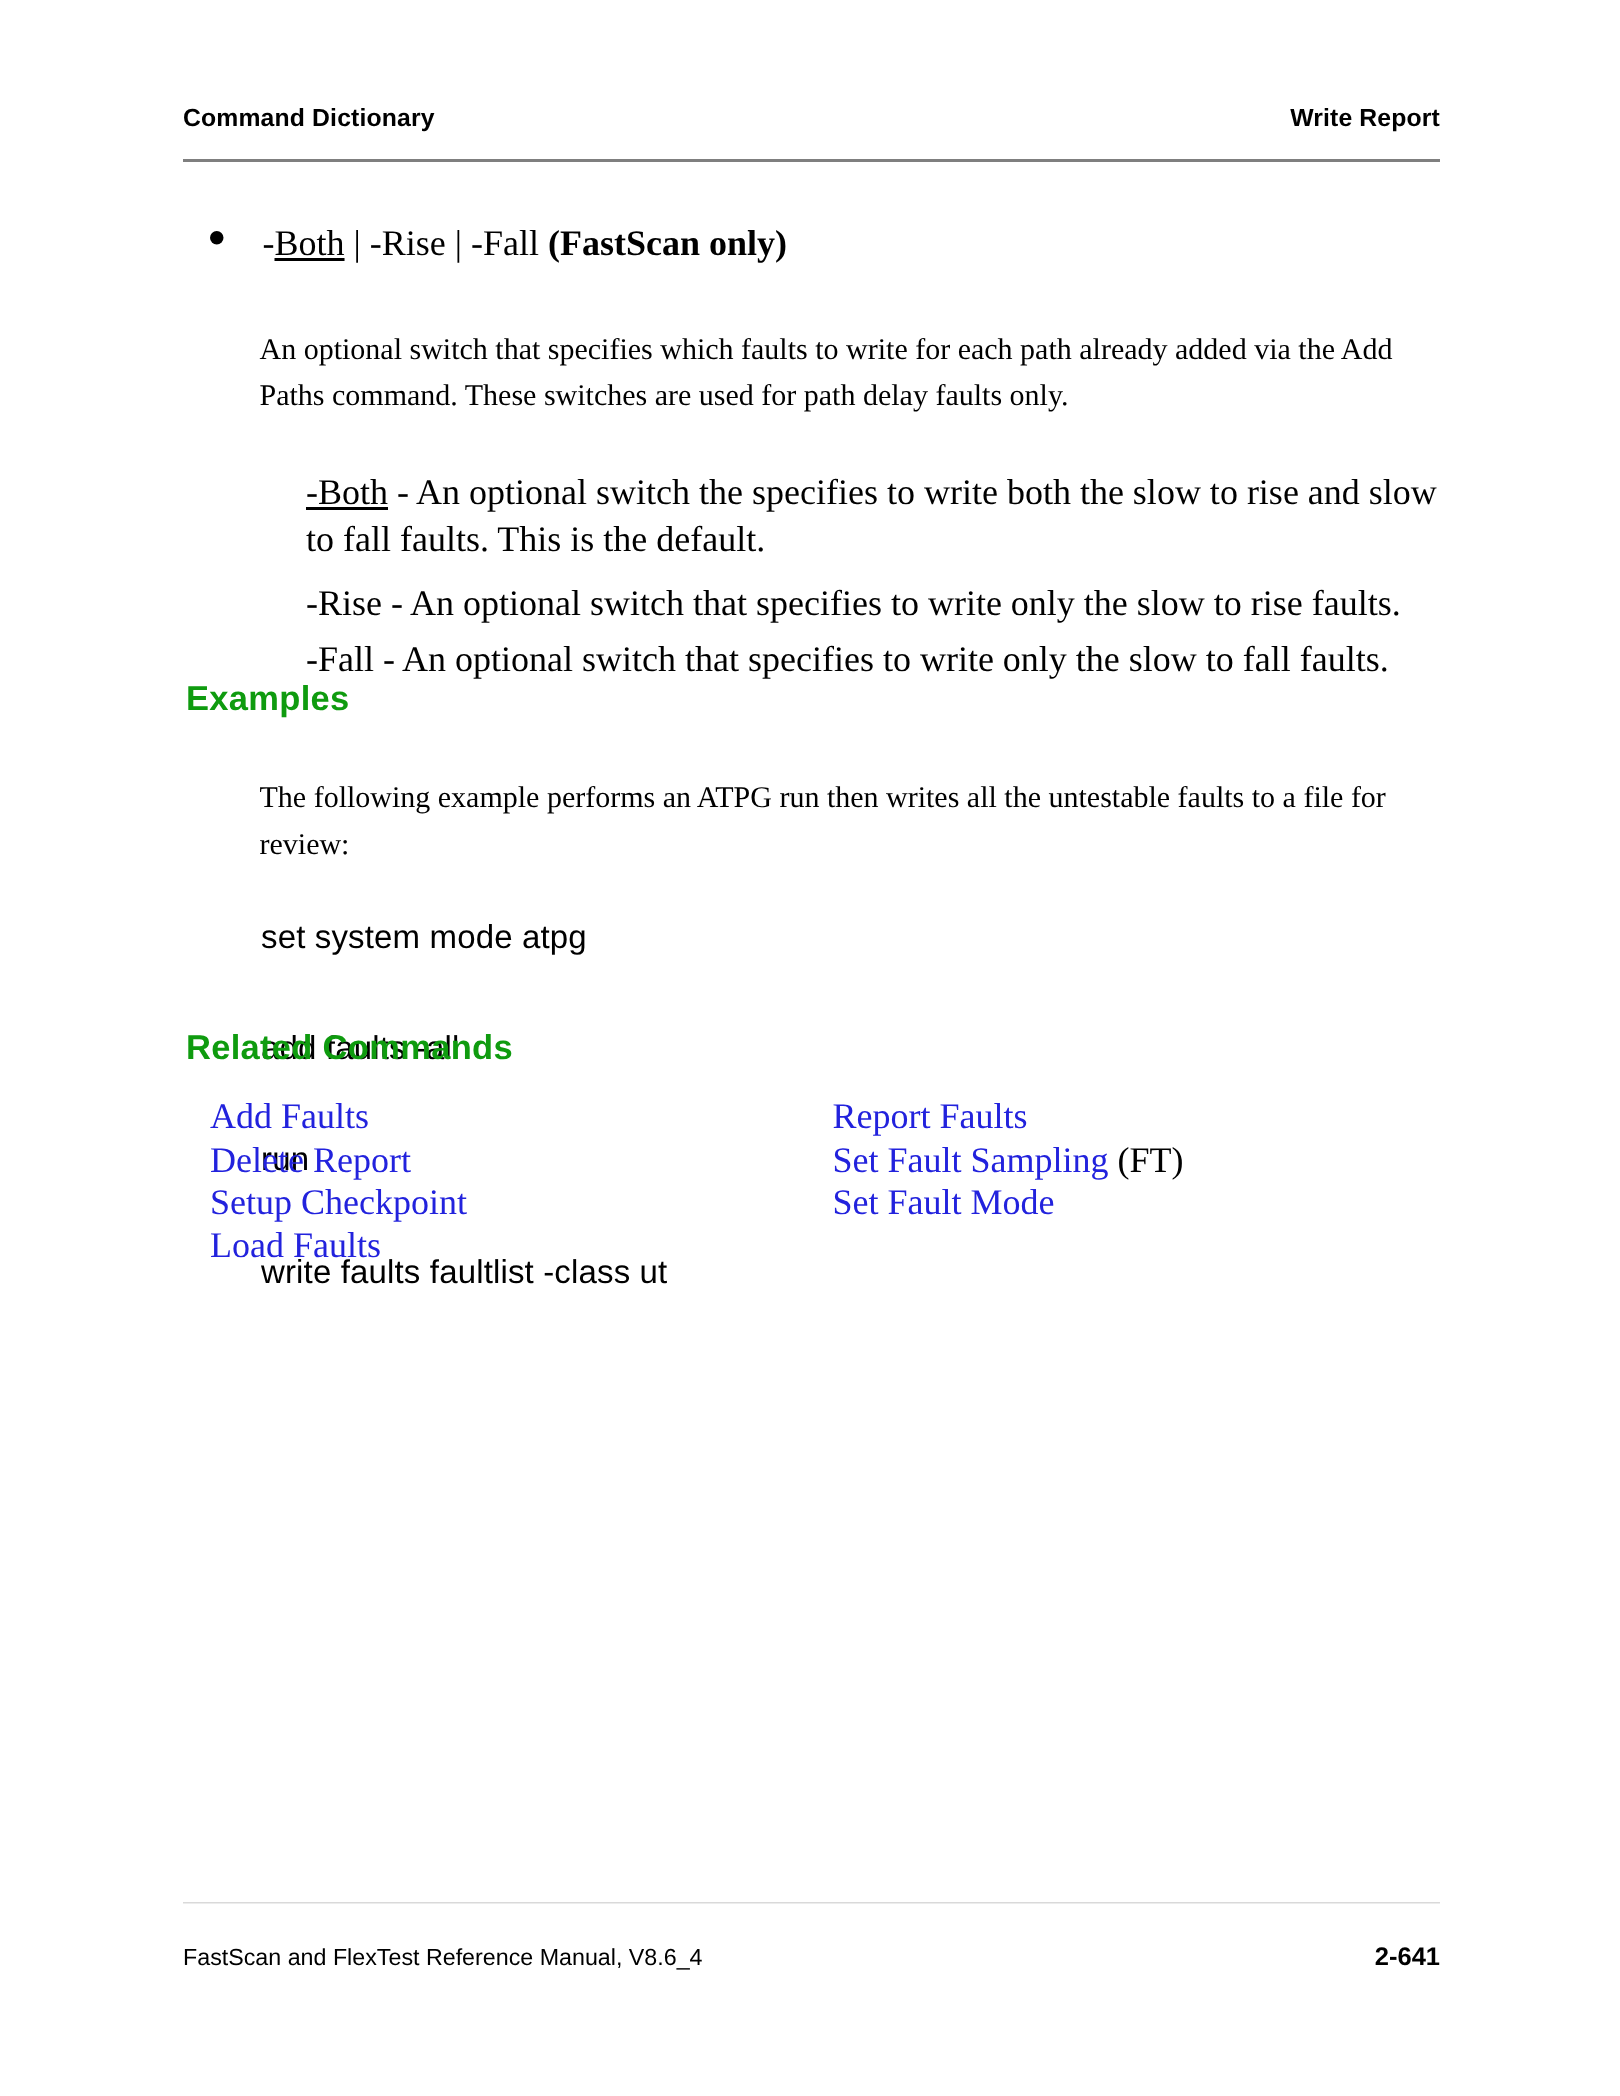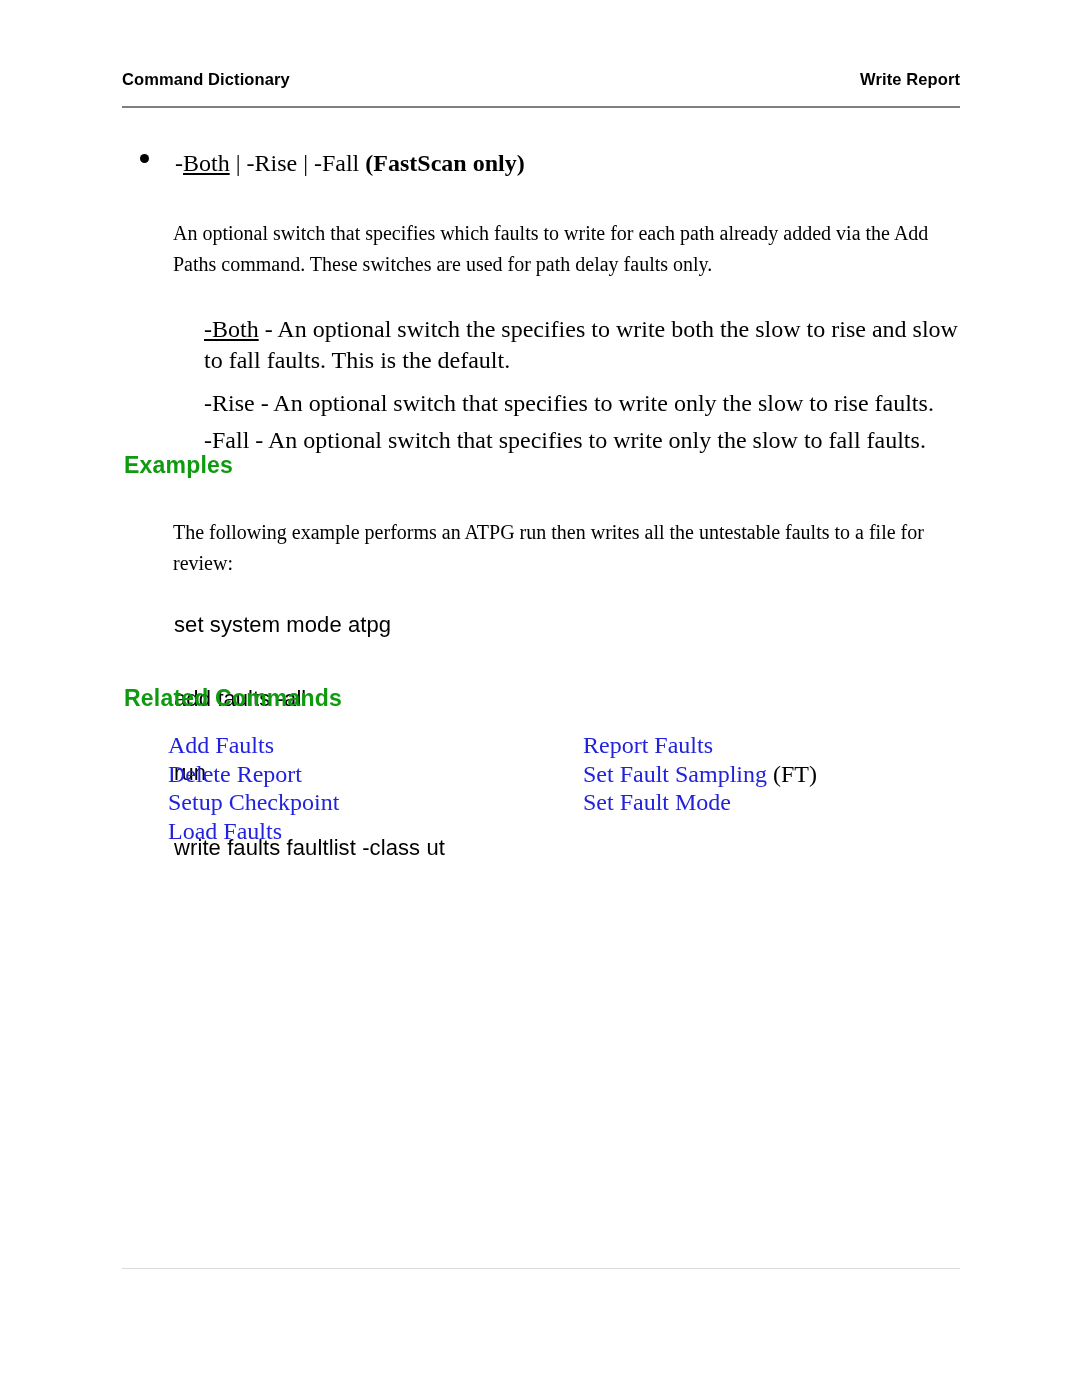--- a/index.html
+++ b/index.html
@@ -140,21 +140,20 @@
     width: 415px;
   }
   .rc-link {
     display: block;
     font-size: 24px;
     line-height: 28.5px;
     color: #2222dd;
     text-decoration: none;
     cursor: pointer;
     white-space: nowrap;
-    margin-left: 28px;
   }
   .rc-suffix {
     color: #000000;
   }
 
   
   .footer-rule {
     position: absolute;
     left: 122px;
     top: 1268px;
@@ -228,14 +227,18 @@
       <div class="rc-col">
         <a class="rc-link"><span>Report Faults</span><span class="rc-suffix"></span></a>
         <a class="rc-link"><span>Set Fault Sampling</span><span class="rc-suffix"> (FT)</span></a>
         <a class="rc-link"><span>Set Fault Mode</span><span class="rc-suffix"></span></a>
       </div>
     </div>
 
   </div>
 
   <div class="footer-rule"></div>
+  <div class="page-footer">
+    <span>FastScan and FlexTest Reference Manual, V8.6_4</span>
+    <span class="footer-pagenum">2-641</span>
+  </div>
 
 </div>
 
 </body></html>

